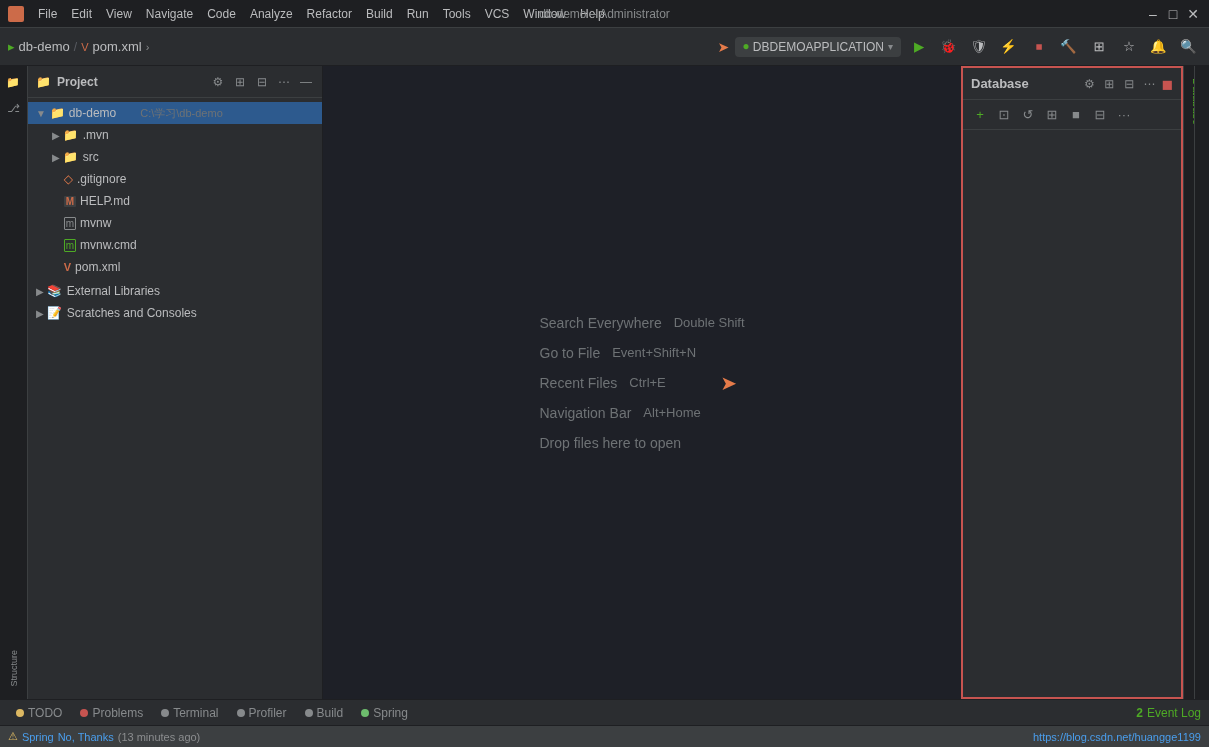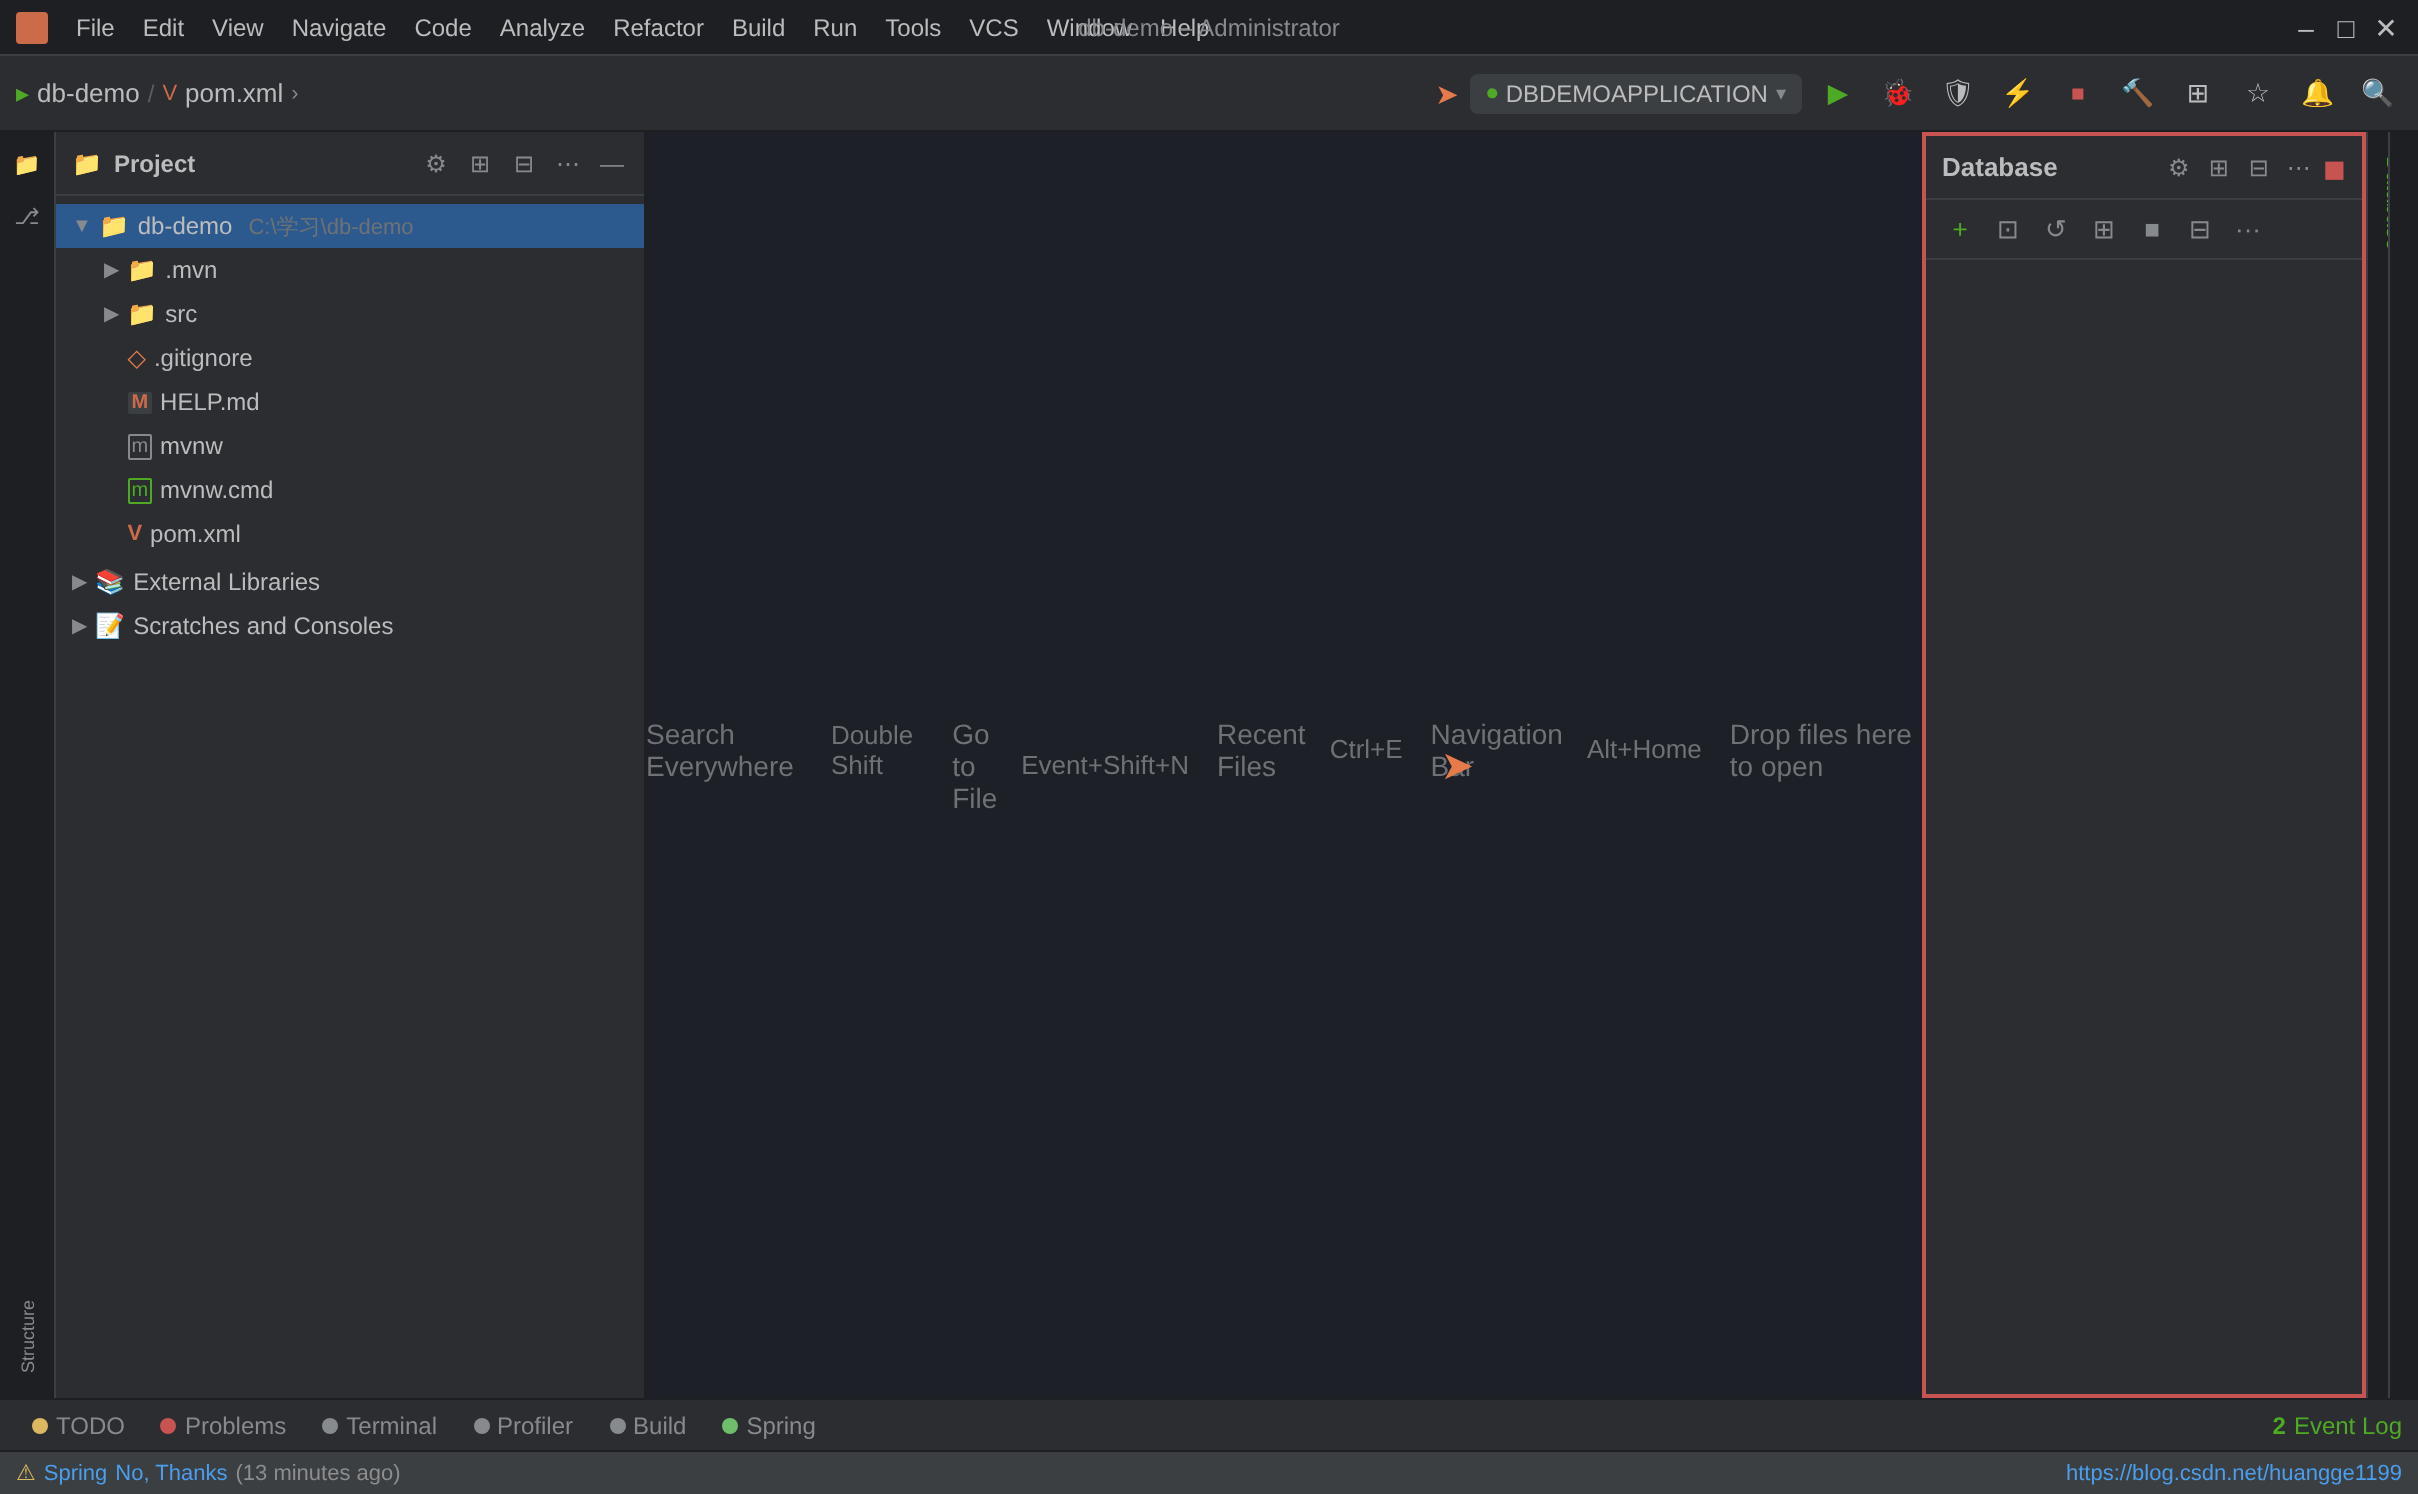--- a/index.html
+++ b/index.html
@@ -200,21 +200,21 @@
       flex: 1;
       background: #1e2027;
       display: flex;
       flex-direction: column;
       align-items: center;
       justify-content: center;
       position: relative;
     }
     .editor-hint {
       display: flex;
-      flex-direction: row;
+      flex-direction: column;
       gap: 14px;
       align-items: flex-start;
     }
     .hint-row {
       display: flex;
       align-items: center;
       gap: 12px;
     }
     .hint-text {
       color: #6e7275;
@@ -450,21 +450,21 @@
       <span class="tree-header-icon">⊟</span>
       <span class="tree-header-icon">⋯</span>
       <span class="tree-header-icon">—</span>
     </div>
     <div id="file-tree-content">
 
       <div class="tree-item selected">
         <span class="arrow">▼</span>
         <span class="file-icon tree-folder-icon">📁</span>
         <span>db-demo</span>
-        <span style="color:#6e7275; font-size:11px; margin-left:4px;">C:\学习\db-demo</span>
+        <span style="color:#6e7275; font-size:11px; margin-left:20px;">C:\学习\db-demo</span>
       </div>
 
       <div class="tree-item indent1">
         <span class="arrow">▶</span>
         <span class="file-icon" style="color:#dcb862;">📁</span>
         <span>.mvn</span>
       </div>
 
       <div class="tree-item indent1">
         <span class="arrow">▶</span>

